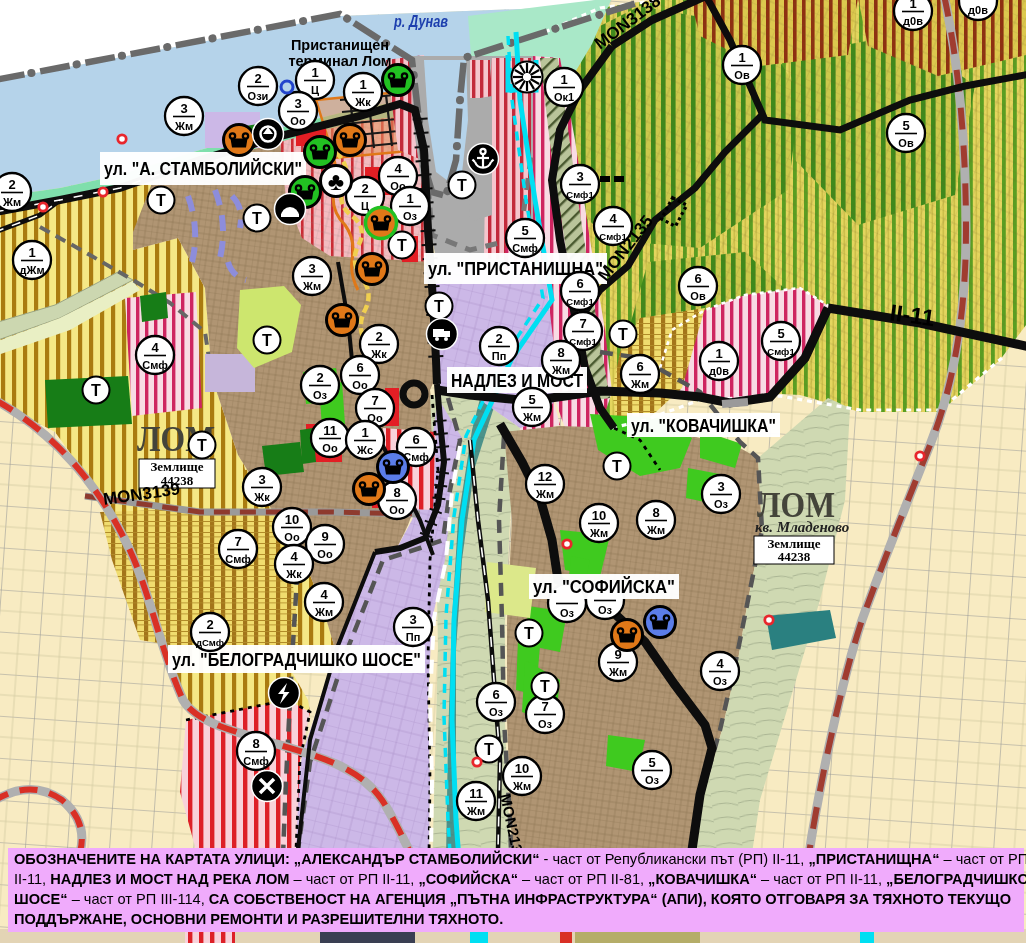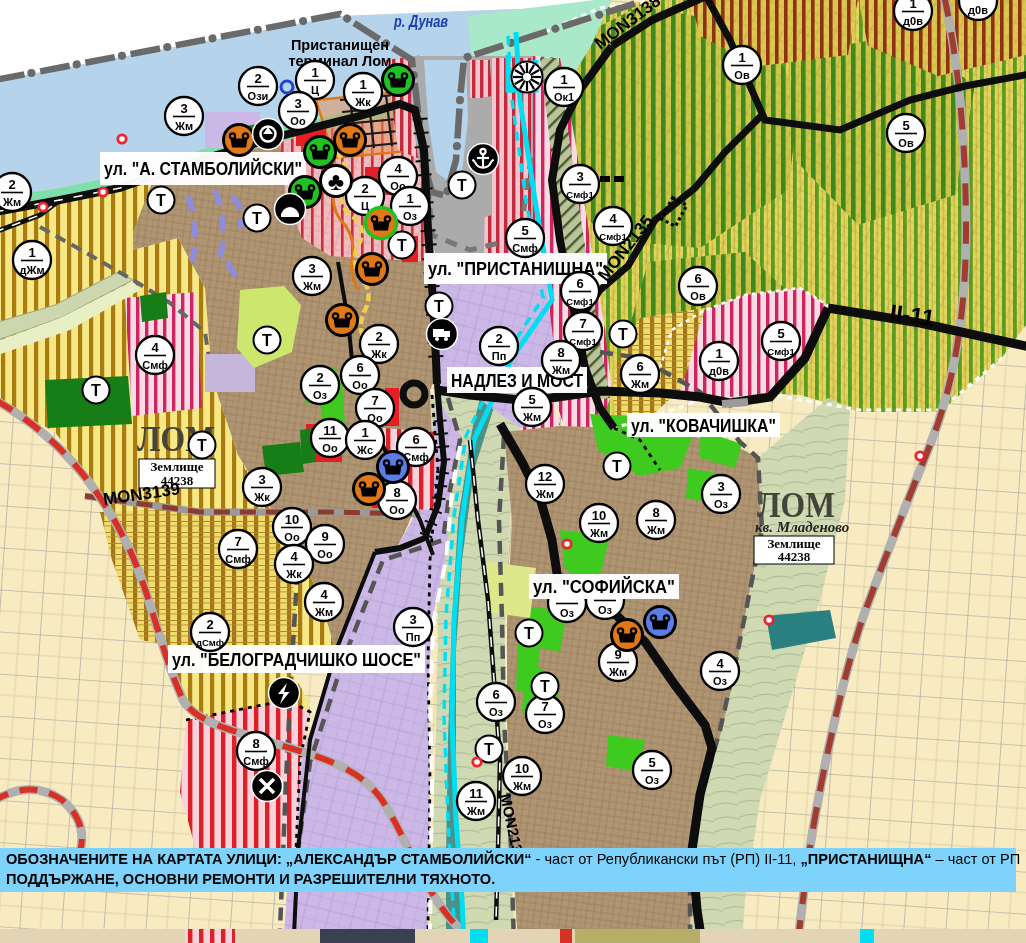--- a/index.html
+++ b/index.html
@@ -1,16 +1,16 @@
 <!DOCTYPE html>
 <html><head><meta charset="utf-8">
 <style>
 html,body{margin:0;padding:0;width:1026px;height:943px;overflow:hidden;font-family:"Liberation Sans",sans-serif;}
 #map{position:absolute;top:0;left:0;}
-#btxt{position:absolute;left:0;top:848px;width:1004px;background:#7dd3fc;padding:2px 6px 2px 6px;
+#btxt{position:absolute;left:8px;top:848px;width:1004px;background:#f0abfc;padding:2px 6px 2px 6px;
 font-size:14.6px;line-height:19.9px;color:#000;}
 .ln{white-space:nowrap;}
 </style></head><body>
 <div id="map"><svg width="1026" height="943" viewBox="0 0 1026 943" font-family="Liberation Sans, sans-serif">
 <defs>
 <pattern id="yel" width="11" height="11" patternUnits="userSpaceOnUse">
  <rect width="11" height="11" fill="#f5e885"></rect>
  <rect width="4.2" height="11" x="1" fill="#aa7b10"></rect>
 </pattern>
 <pattern id="yelw" width="11" height="11" patternUnits="userSpaceOnUse">
@@ -822,14 +822,16 @@
       <rect x="185" y="929" width="50" height="14" fill="url(#red9)"></rect>
       <rect x="320" y="929" width="95" height="14" fill="#3a3f52"></rect>
       <rect x="470" y="929" width="18" height="14" fill="#00dff2"></rect>
       <rect x="560" y="929" width="12" height="14" fill="#d93025"></rect>
       <rect x="575" y="929" width="125" height="14" fill="#b5ad68"></rect>
       <rect x="860" y="929" width="14" height="14" fill="#00dff2"></rect>
     </svg></div>
 
 <div id="btxt">
 <div class="ln"><b>ОБОЗНАЧЕНИТЕ НА КАРТАТА УЛИЦИ: „АЛЕКСАНДЪР СТАМБОЛИЙСКИ“</b> - част от Републикански път (РП) II-11, <b>„ПРИСТАНИЩНА“</b> – част от РП</div>
+<div class="ln">II-11, <b>НАДЛЕЗ И МОСТ НАД РЕКА ЛОМ</b> – част от РП II-11, <b>„СОФИЙСКА“</b> – част от РП II-81, <b>„КОВАЧИШКА“</b> – част от РП II-11, <b>„БЕЛОГРАДЧИШКО</b></div>
+<div class="ln"><b>ШОСЕ“</b> – част от РП III-114, <b>СА СОБСТВЕНОСТ НА АГЕНЦИЯ „ПЪТНА ИНФРАСТРУКТУРА“ (АПИ), КОЯТО ОТГОВАРЯ ЗА ТЯХНОТО ТЕКУЩО</b></div>
 <div class="ln"><b>ПОДДЪРЖАНЕ, ОСНОВНИ РЕМОНТИ И РАЗРЕШИТЕЛНИ ТЯХНОТО.</b></div>
 </div>
 
 </body></html>

